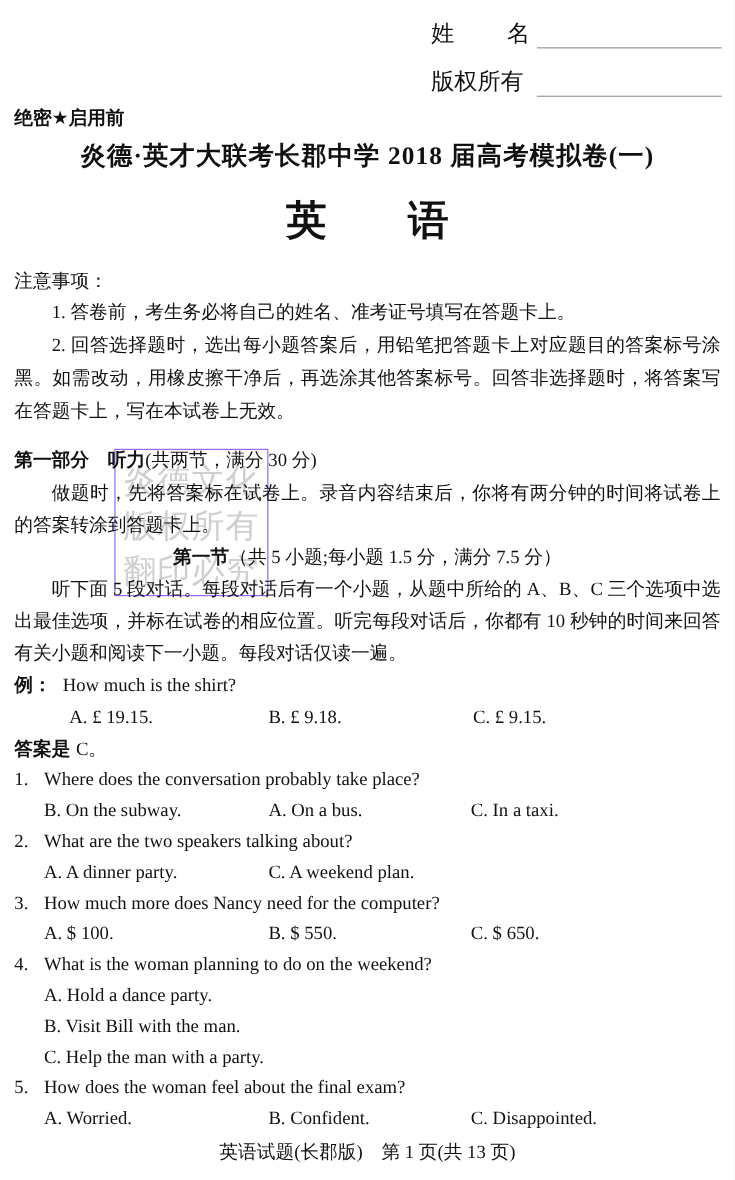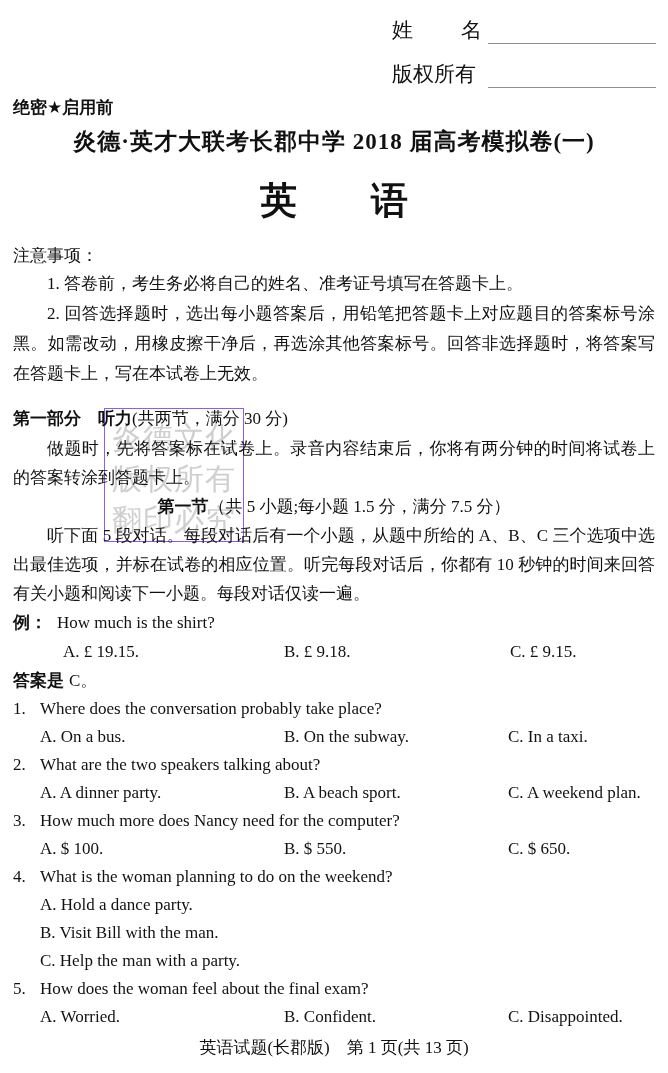--- a/index.html
+++ b/index.html
@@ -131,21 +131,20 @@
     font-size: 17px;
     line-height: 29px;
   }
   .example-line .q { margin-left: 10px; }
   .opts-3 {
     display: grid;
     grid-template-columns: 204px 184px auto;
     margin-left: 27px;
     font-size: 17px;
     line-height: 28px;
-    gap: 40px;
   }
   .opts-3.example {
     margin-left: 50px;
     grid-template-columns: 181px 186px auto;
     line-height: 29px;
   }
   .answer-line {
     font-size: 17px;
     line-height: 29px;
   }
@@ -230,34 +229,33 @@
     <div class="answer-line">
       <span class="inline-bold">答案是</span><span class="val">C。</span>
     </div>
 
     <div>
       <div class="q-line">
         <span class="q-num">1.</span>
         <span class="q-text">Where does the conversation probably take place?</span>
       </div>
       <div class="opts-3">
+        <span>B. On the subway.</span>
         <span>A. On a bus.</span>
-        <span>B. On the subway.</span>
         <span>C. In a taxi.</span>
       </div>
     </div>
 
     <div>
       <div class="q-line">
         <span class="q-num">2.</span>
         <span class="q-text">What are the two speakers talking about?</span>
       </div>
       <div class="opts-3">
         <span>A. A dinner party.</span>
-        <span>B. A beach sport.</span>
         <span>C. A weekend plan.</span>
       </div>
     </div>
 
     <div>
       <div class="q-line">
         <span class="q-num">3.</span>
         <span class="q-text">How much more does Nancy need for the computer?</span>
       </div>
       <div class="opts-3">

